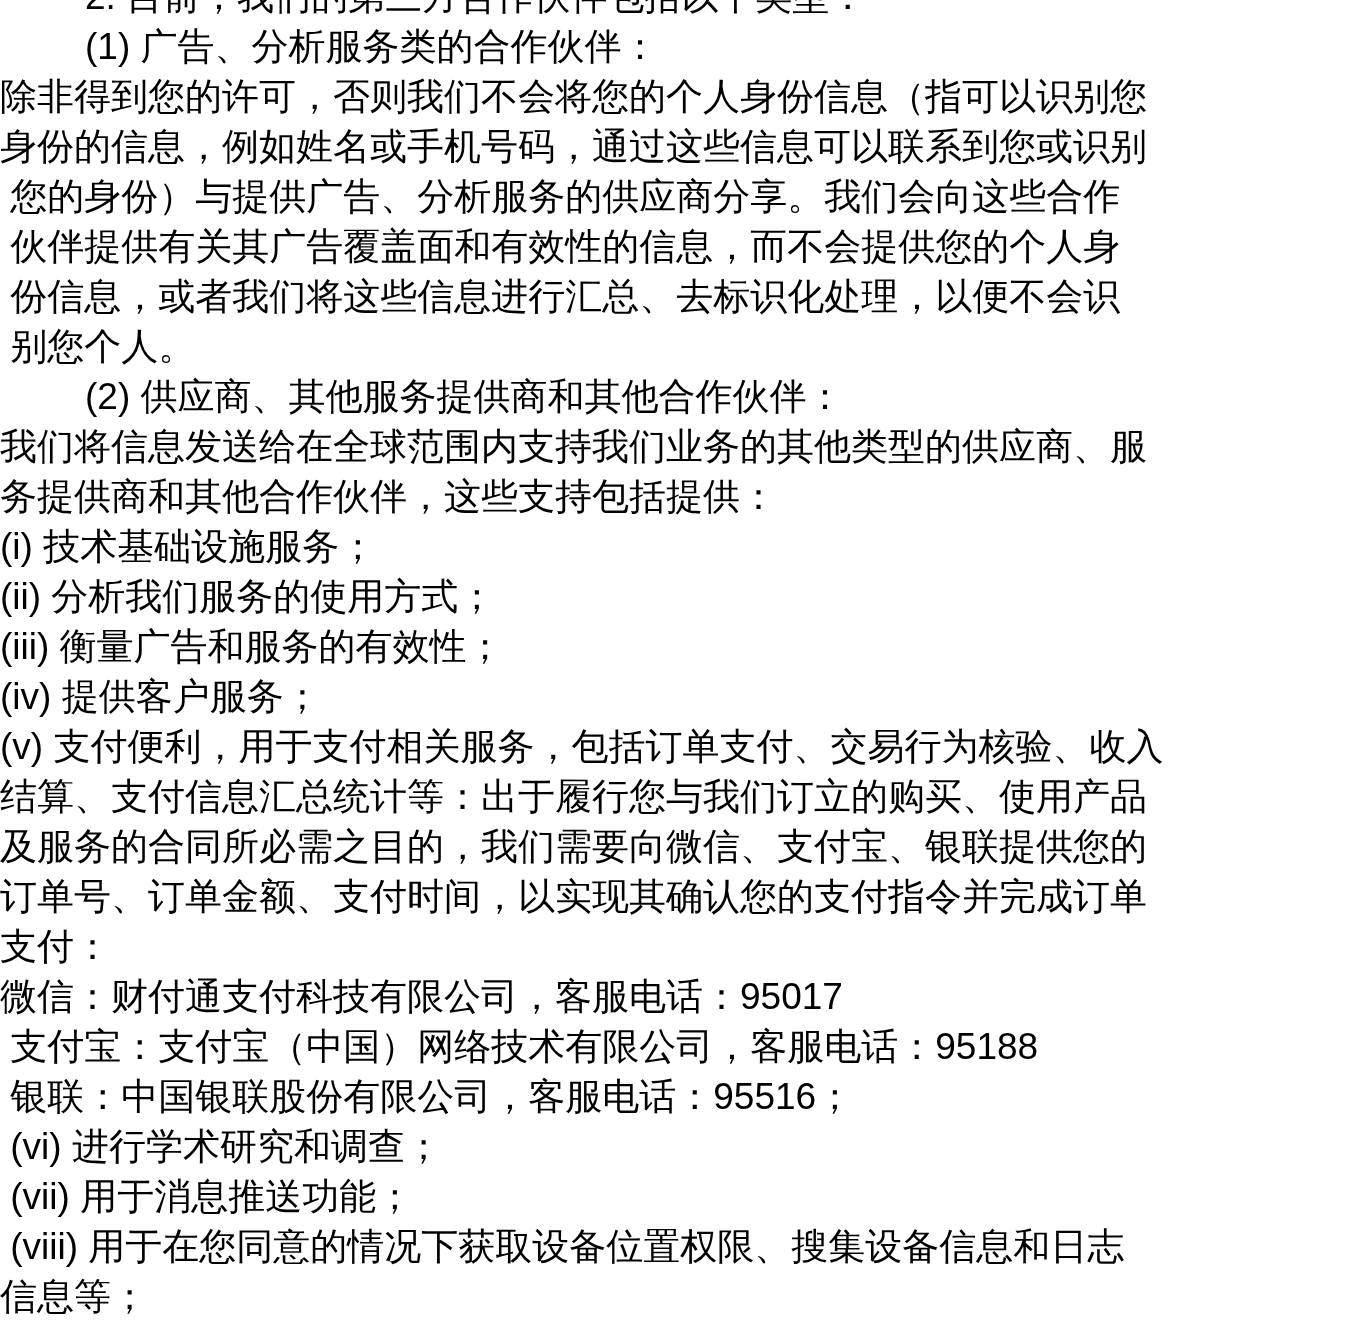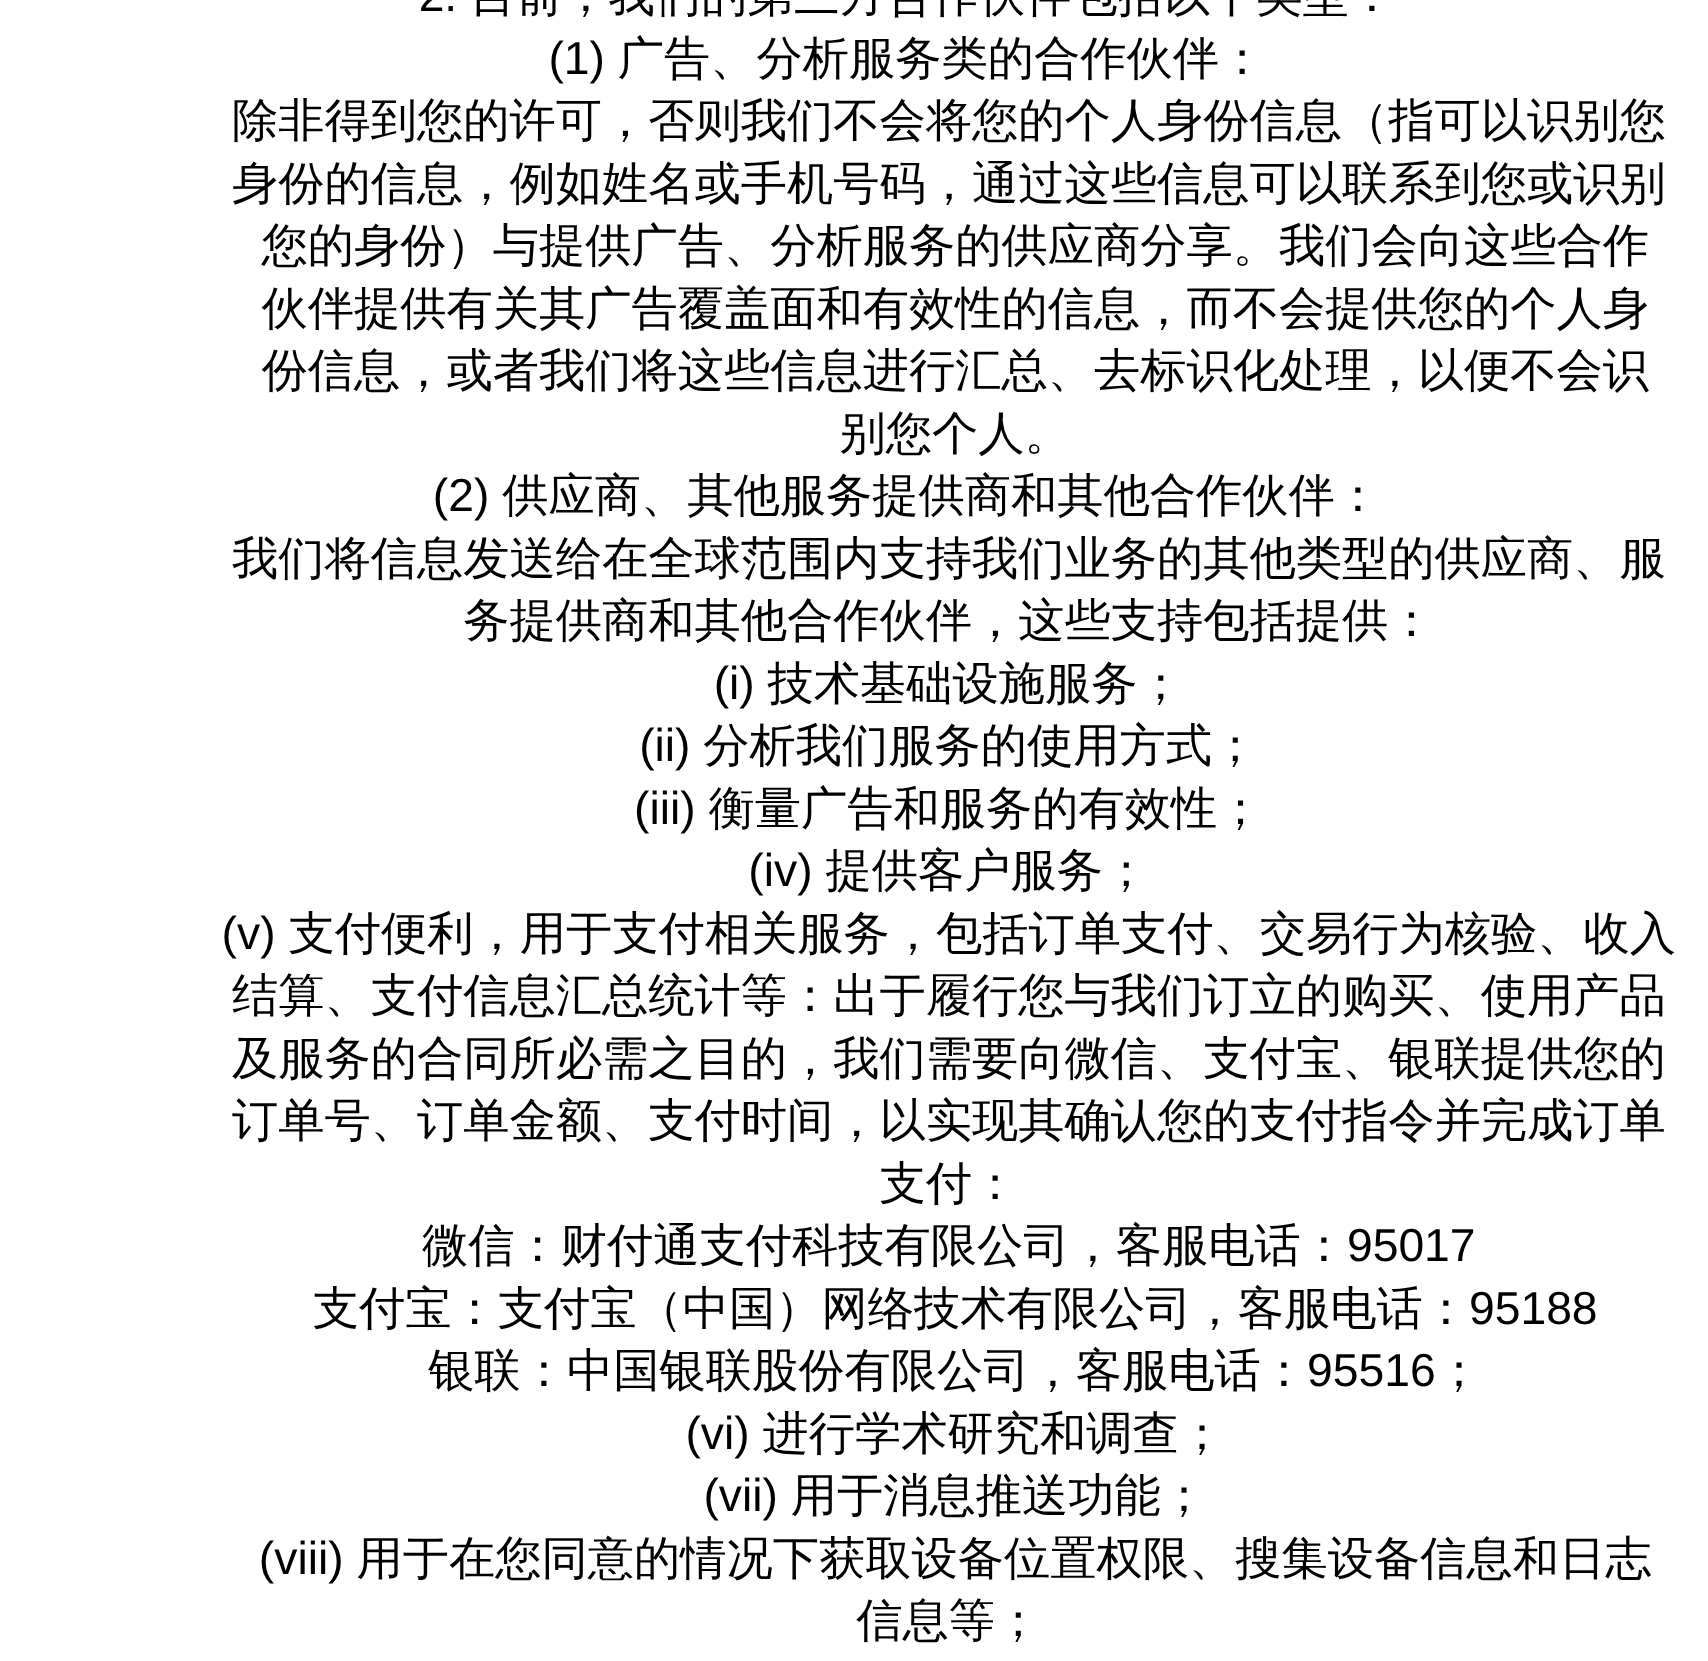--- a/index.html
+++ b/index.html
@@ -17,25 +17,23 @@
     margin-top: -28px;
     font-family: "Liberation Sans", "DejaVu Sans", sans-serif;
     font-size: 37px;
     line-height: 50px;
     font-weight: 400;
     color: #000000;
     white-space: pre;
   }
   .line {
     height: 50px;
-    text-align: center;
   }
   .line.label {
     padding-left: 85px;
   }
   .line.body {
-    padding-left: 152px;
   }
 </style>
 </head>
 <body>
 
 <div class="doc"><div class="line label">2. 目前，我们的第三方合作伙伴包括以下类型：</div><div class="line label">(1) 广告、分析服务类的合作伙伴：</div><div class="line body">除非得到您的许可，否则我们不会将您的个人身份信息（指可以识别您</div><div class="line body">身份的信息，例如姓名或手机号码，通过这些信息可以联系到您或识别</div><div class="line body"> 您的身份）与提供广告、分析服务的供应商分享。我们会向这些合作</div><div class="line body"> 伙伴提供有关其广告覆盖面和有效性的信息，而不会提供您的个人身</div><div class="line body"> 份信息，或者我们将这些信息进行汇总、去标识化处理，以便不会识</div><div class="line body"> 别您个人。</div><div class="line label">(2) 供应商、其他服务提供商和其他合作伙伴：</div><div class="line body">我们将信息发送给在全球范围内支持我们业务的其他类型的供应商、服</div><div class="line body">务提供商和其他合作伙伴，这些支持包括提供：</div><div class="line body">(i) 技术基础设施服务；</div><div class="line body">(ii) 分析我们服务的使用方式；</div><div class="line body">(iii) 衡量广告和服务的有效性；</div><div class="line body">(iv) 提供客户服务；</div><div class="line body">(v) 支付便利，用于支付相关服务，包括订单支付、交易行为核验、收入</div><div class="line body">结算、支付信息汇总统计等：出于履行您与我们订立的购买、使用产品</div><div class="line body">及服务的合同所必需之目的，我们需要向微信、支付宝、银联提供您的</div><div class="line body">订单号、订单金额、支付时间，以实现其确认您的支付指令并完成订单</div><div class="line body">支付：</div><div class="line body">微信：财付通支付科技有限公司，客服电话：95017</div><div class="line body"> 支付宝：支付宝（中国）网络技术有限公司，客服电话：95188</div><div class="line body"> 银联：中国银联股份有限公司，客服电话：95516；</div><div class="line body"> (vi) 进行学术研究和调查；</div><div class="line body"> (vii) 用于消息推送功能；</div><div class="line body"> (viii) 用于在您同意的情况下获取设备位置权限、搜集设备信息和日志</div><div class="line body">信息等；</div></div>
 
 </body></html>

